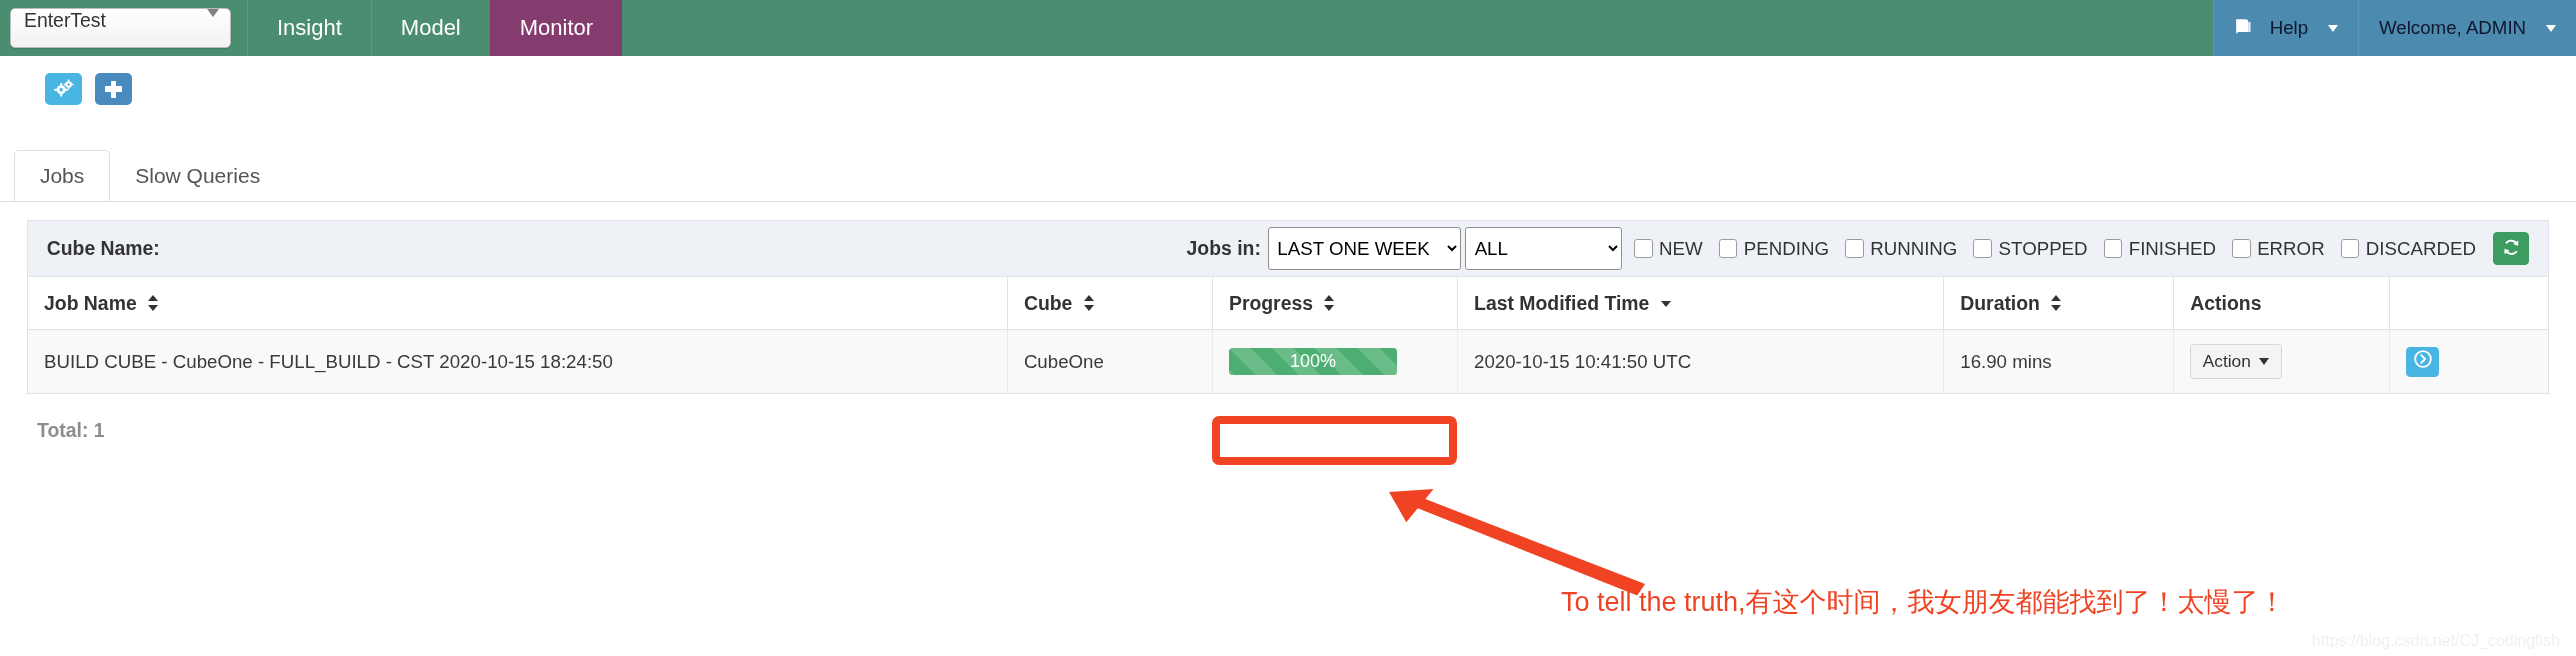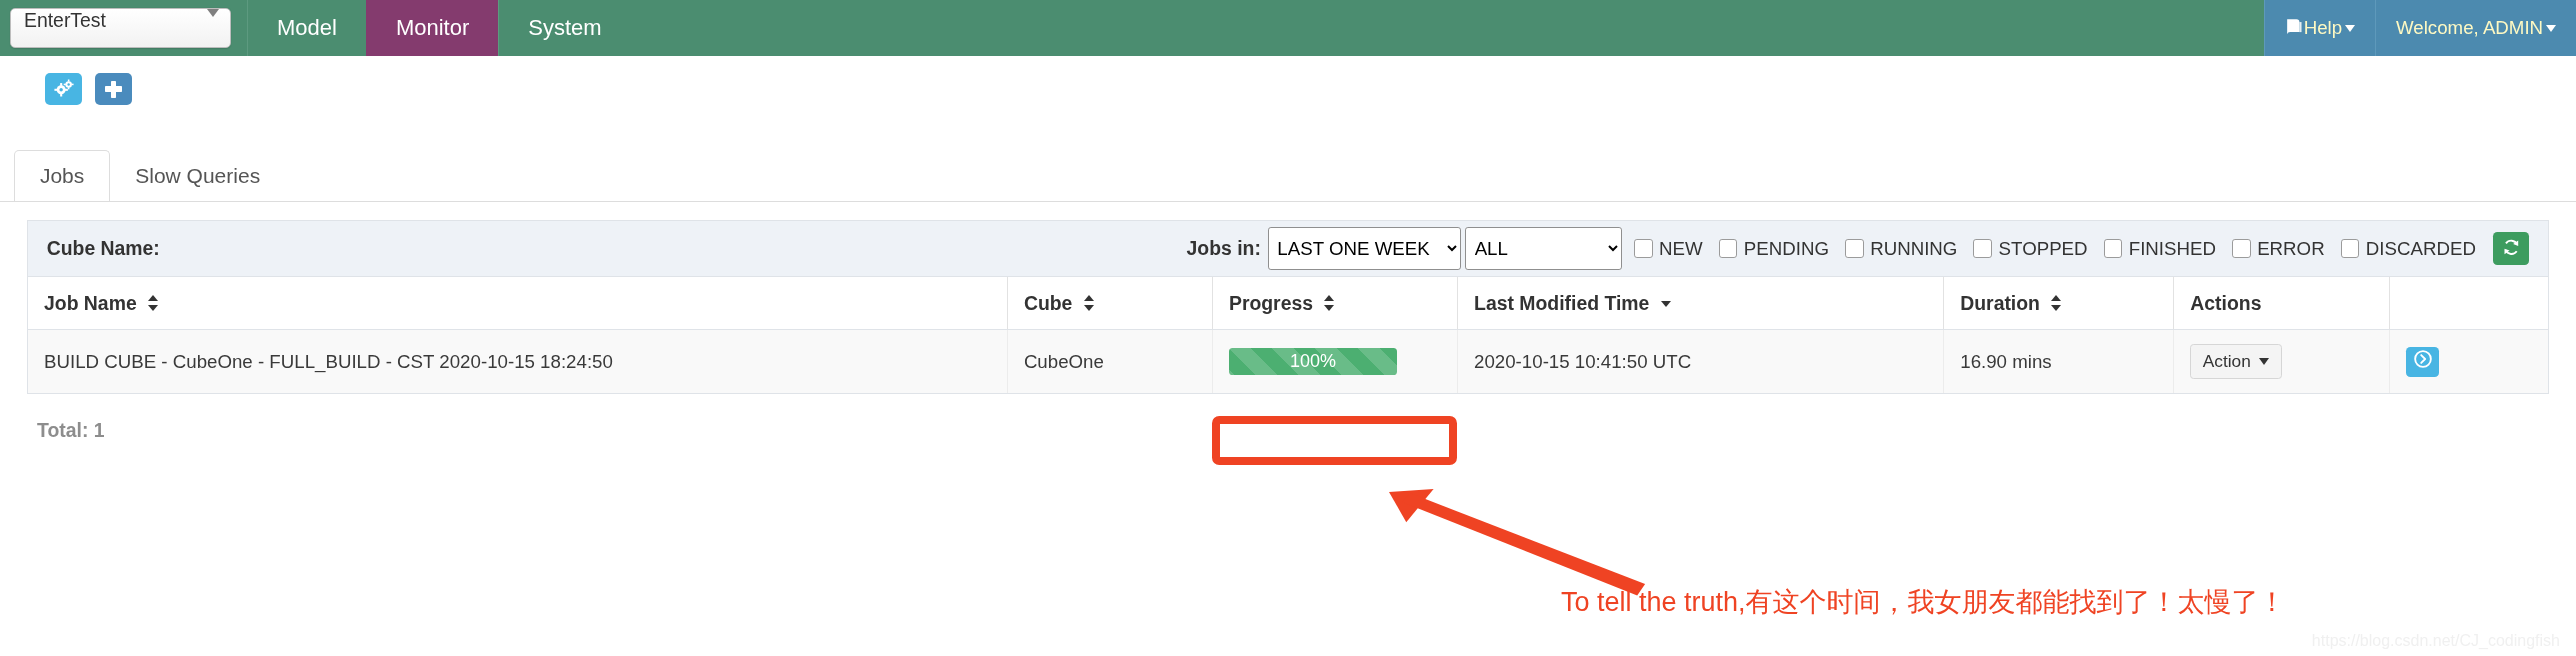--- a/index.html
+++ b/index.html
@@ -102,23 +102,23 @@
   .nav-right {
     margin-left: auto;
     display: flex;
     align-items: stretch;
     background: #4c8aaf;
     height: 100%;
   }
   .nav-right-item {
     display: flex;
     align-items: center;
-    gap: 0;
+    gap: 17px;
     padding: 0 20px;
-    color: #fef9c3;
+    color: #0f172a;
     font-size: 18.7px;
     border-left: 0.7px solid #5e99bb;
     box-sizing: border-box;
   }
   .caret-white {
     width: 0; height: 0;
     border-left: 5.8px solid transparent;
     border-right: 5.8px solid transparent;
     border-top: 7.2px solid #ffffff;
     margin-left: 2.9px;
@@ -418,23 +418,23 @@
 
   <div class="nav-green">
     <div class="project-select-wrap">
       <div class="project-select">
         <span>EnterTest</span>
         <span class="project-caret"></span>
       </div>
     </div>
 
     <div class="nav-links">
+      <div class="nav-link">Insight</div>
       <div class="nav-link">Model</div>
       <div class="nav-link active">Monitor</div>
-      <div class="nav-link">System</div>
     </div>
 
     <div class="nav-right">
       <div class="nav-right-item">
         <span>
           <svg width="18.7" height="17.3" viewBox="0 0 26 24">
             <path d="M3 3 h13 a4 4 0 0 1 4 4 v14 h-13 a4 4 0 0 0 -4 4 z" fill="#ffffff"></path>
             <path d="M20 7 h3 v14 h-3 z" fill="#ffffff" opacity=".85"></path>
           </svg>
         </span>

